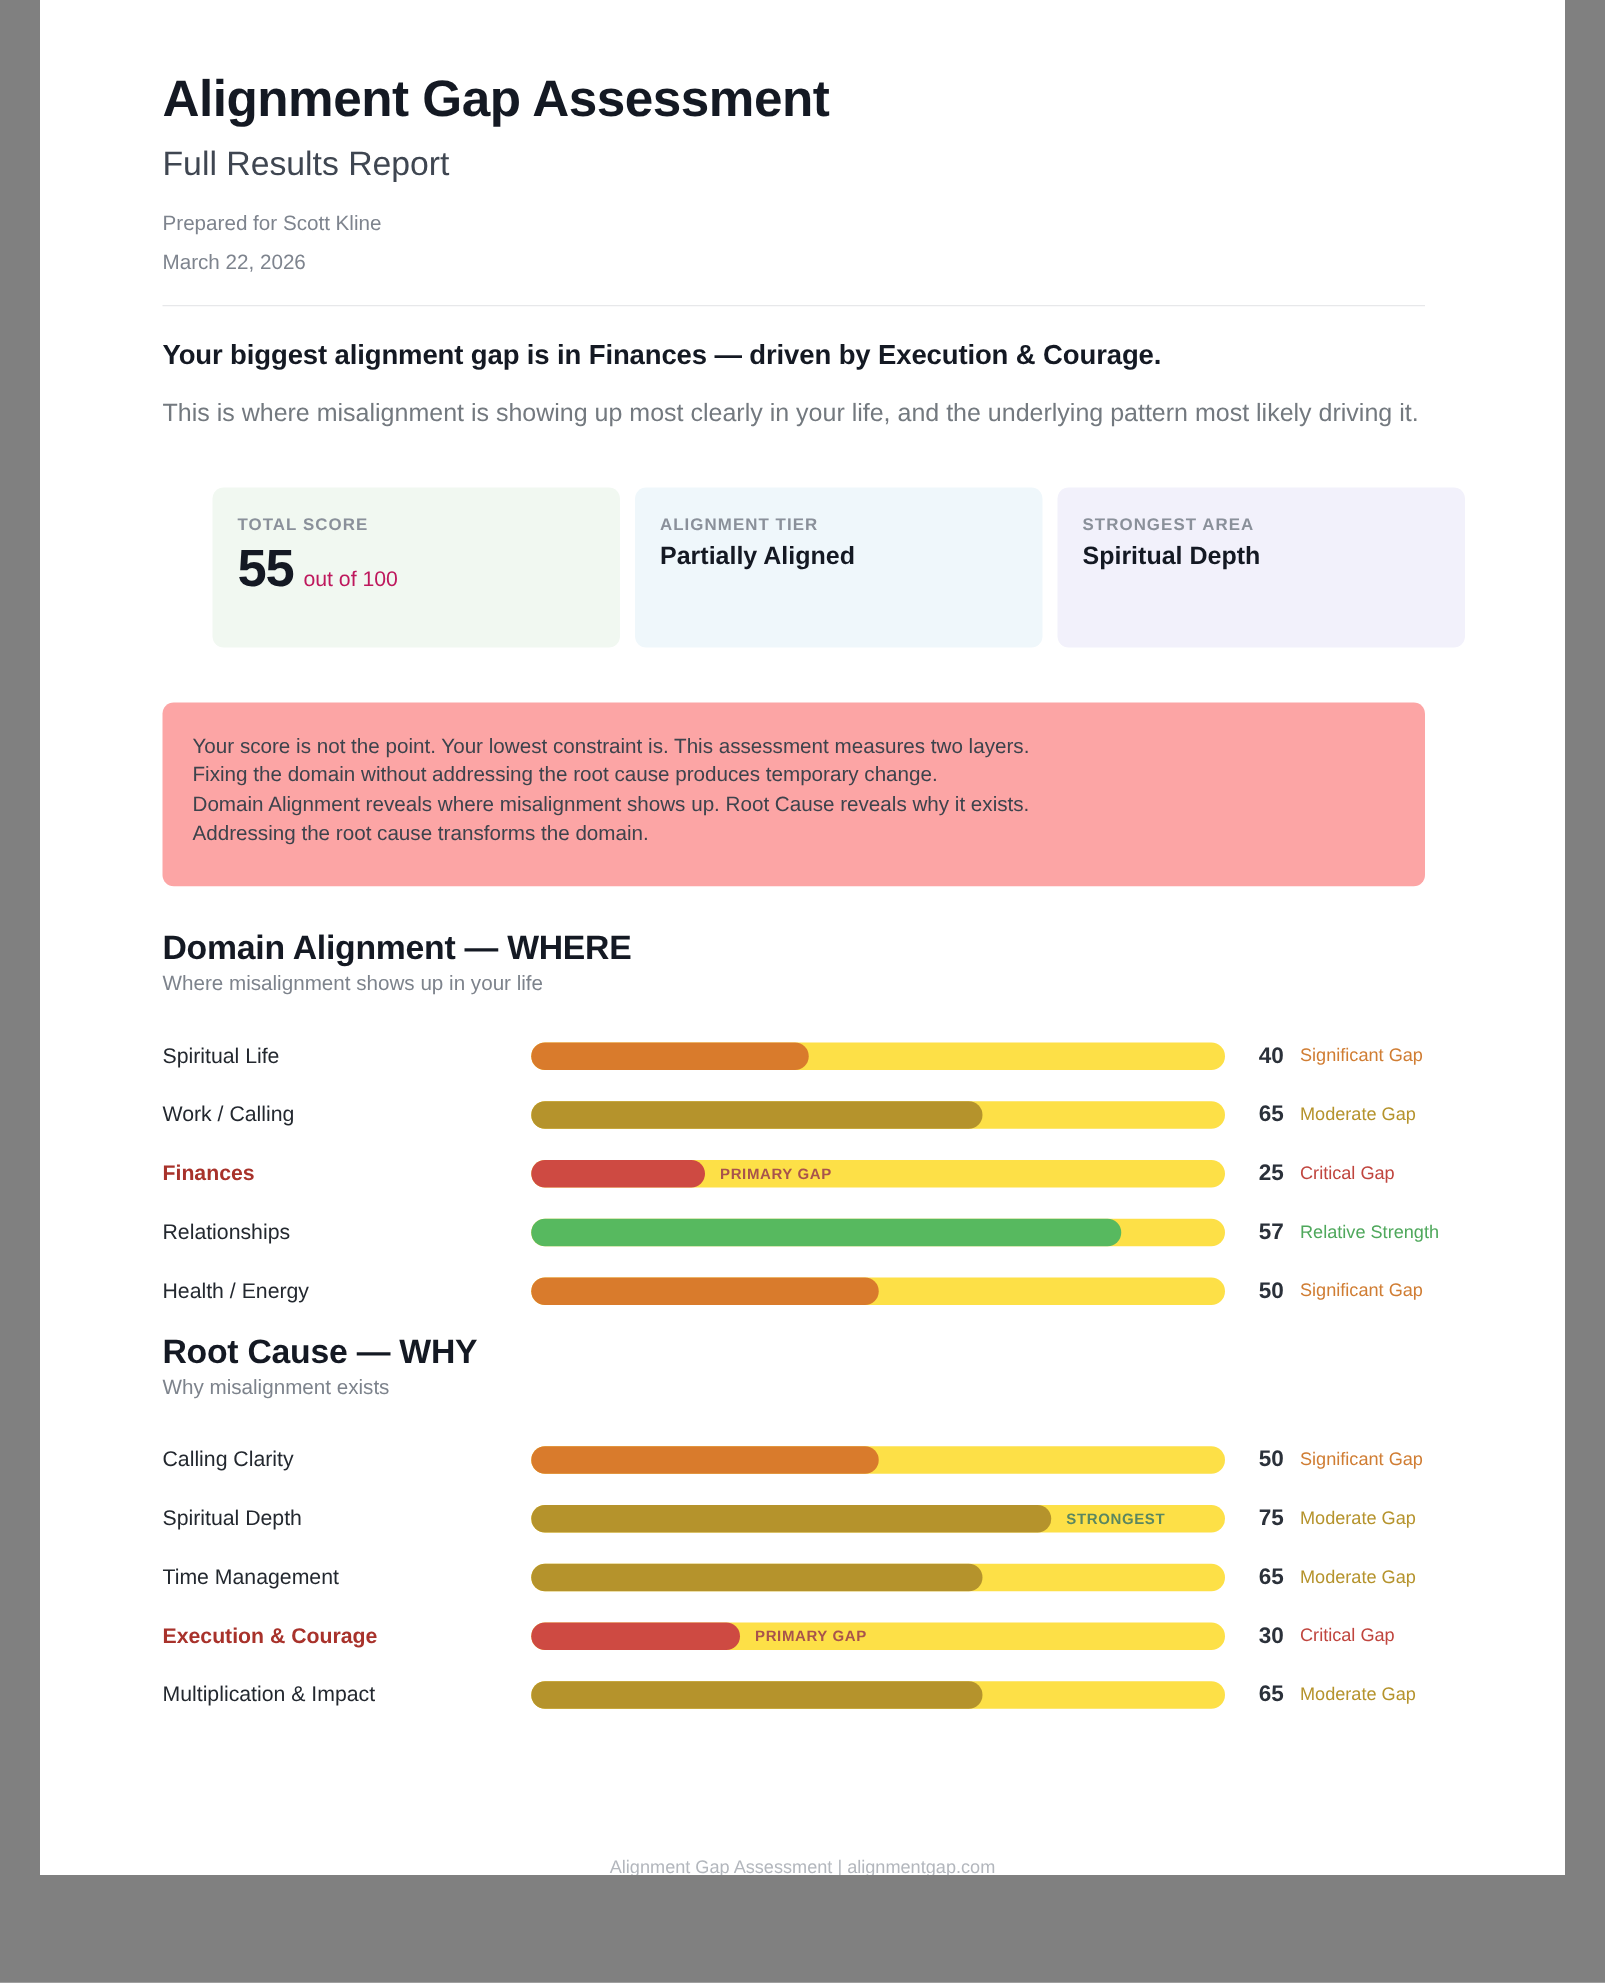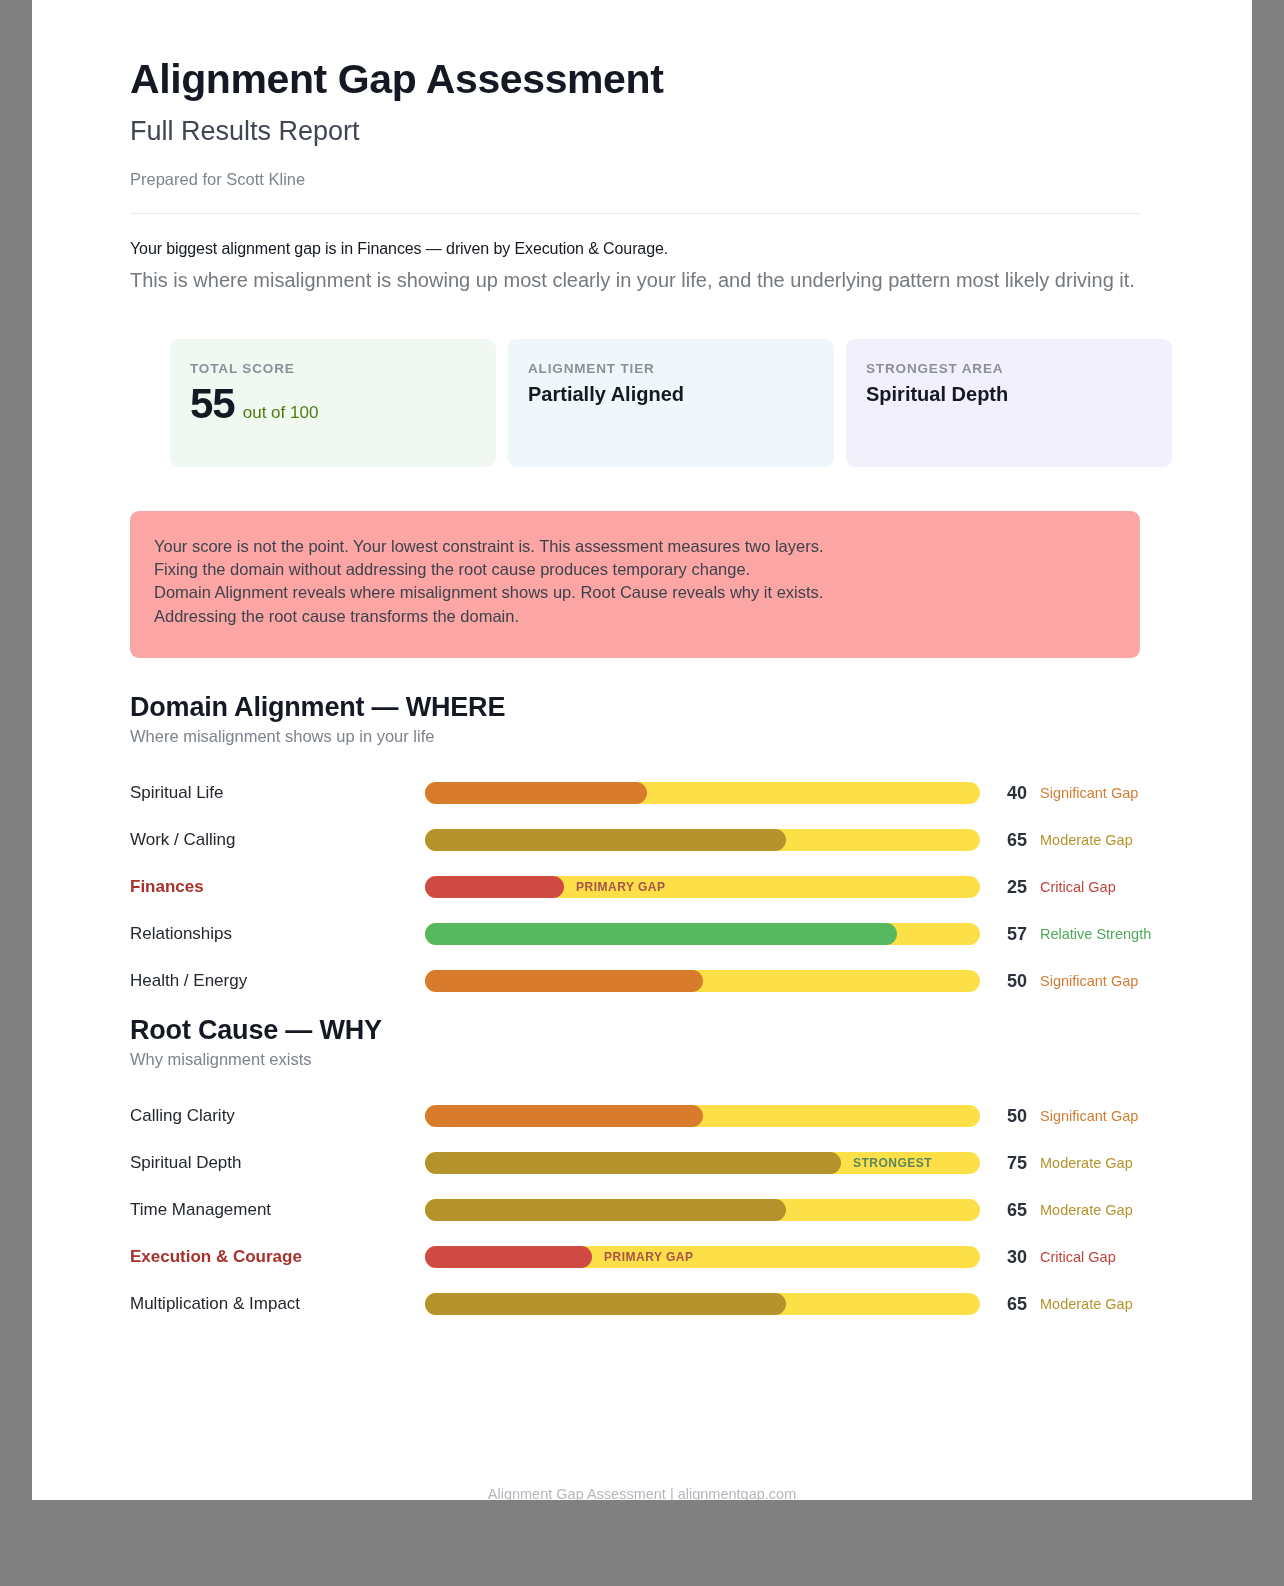--- a/index.html
+++ b/index.html
@@ -50,25 +50,25 @@
 
   .divider {
     height: 1px;
     background: #e7e8ea;
     margin: 18px 0 26px 0;
     width: 1010px;
   }
 
   
   .headline {
-    font-size: 16px;
-    font-weight: normal;
+    font-size: 22px;
+    font-weight: bold;
     color: #141923;
     letter-spacing: -0.1px;
-    margin-bottom: 8px;
+    margin-bottom: 20px;
   }
   .lede {
     font-size: 20px;
     color: #73797f;
     line-height: 1.45;
     margin-bottom: 44px;
   }
 
   
   .cards {
@@ -101,21 +101,21 @@
   }
   .card-bignum {
     font-size: 42px;
     font-weight: bold;
     color: #141923;
     letter-spacing: -1px;
     line-height: 1;
   }
   .card-suffix {
     font-size: 17px;
-    color: #4d7c0f;
+    color: #be185d;
   }
   .card-text {
     font-size: 20px;
     font-weight: bold;
     color: #141923;
     line-height: 1.1;
   }
 
   
   .callout {
@@ -217,20 +217,21 @@
 </style>
 </head>
 <body>
 
 <div class="page">
   <div class="inner">
 
     <div class="doc-title">Alignment Gap Assessment</div>
     <div class="doc-subtitle">Full Results Report</div>
     <div class="meta-line">Prepared for Scott Kline</div>
+    <div class="meta-line">March 22, 2026</div>
 
     <div class="divider"></div>
 
     <div class="headline">Your biggest alignment gap is in Finances — driven by Execution &amp; Courage.</div>
     <div class="lede">This is where misalignment is showing up most clearly in your life, and the underlying pattern most likely driving it.</div>
 
     <div class="cards">
       <div class="card green">
         <div class="card-label">TOTAL SCORE</div>
         <div class="card-value-row">

